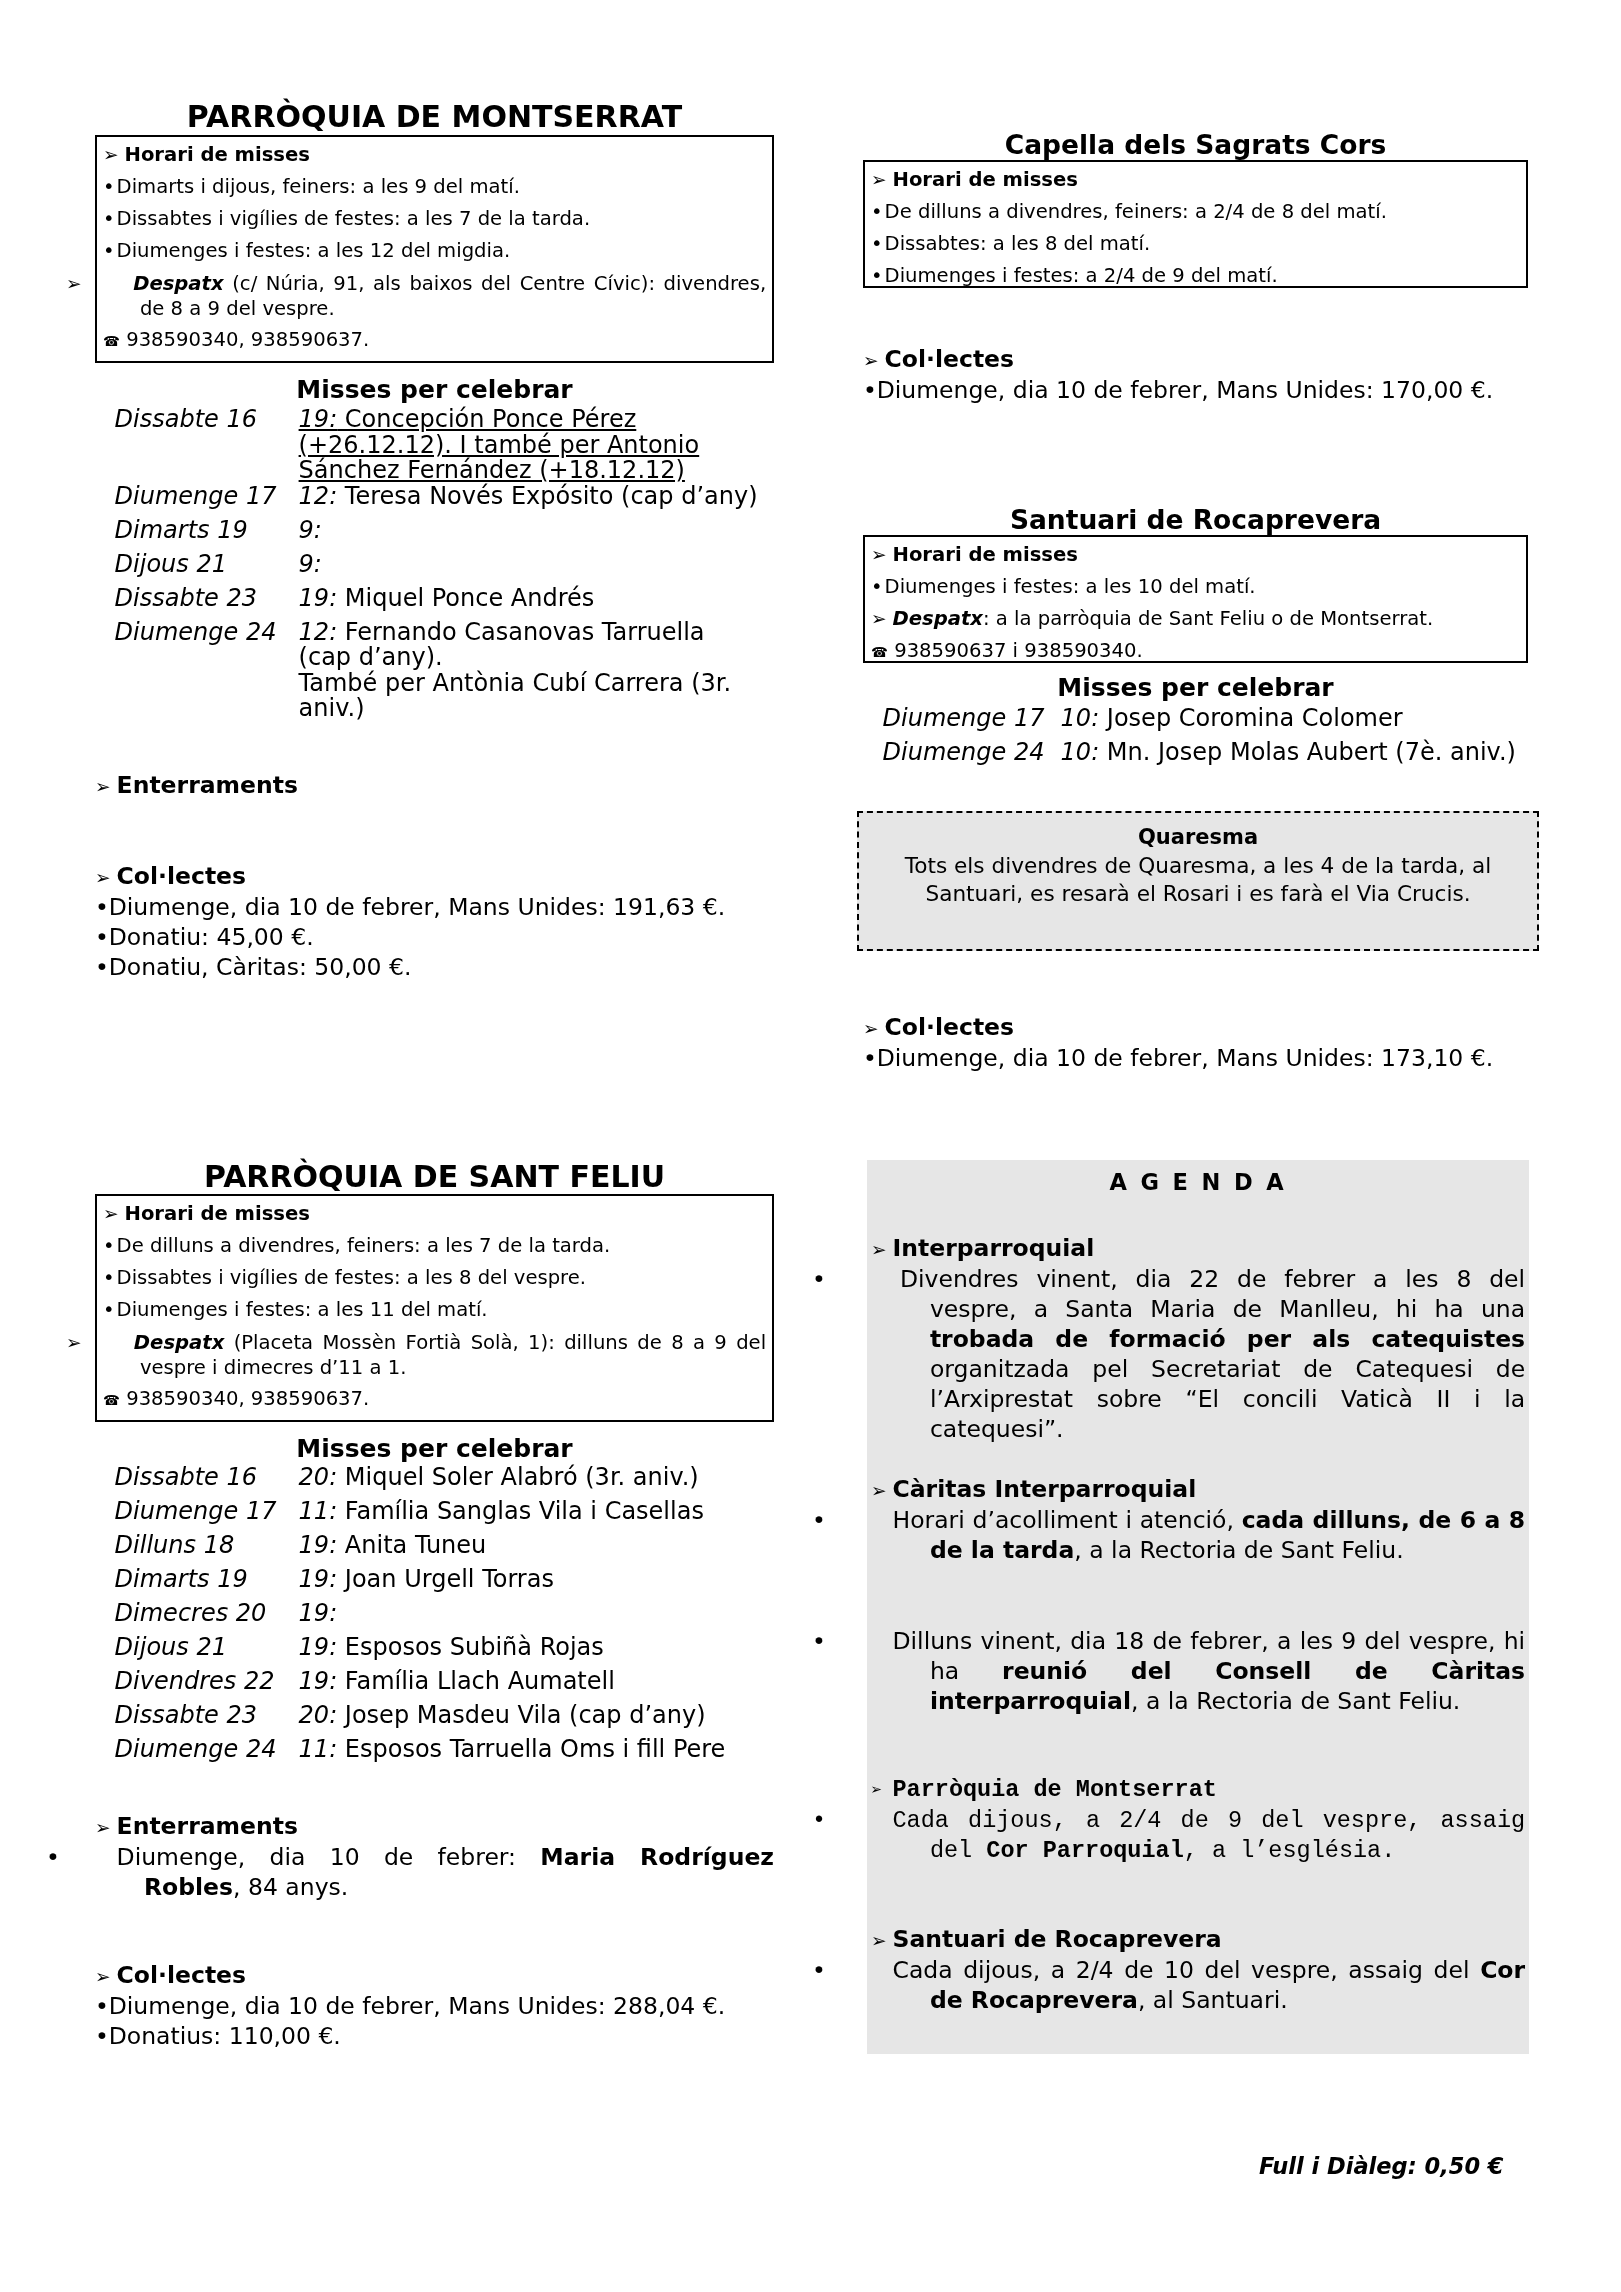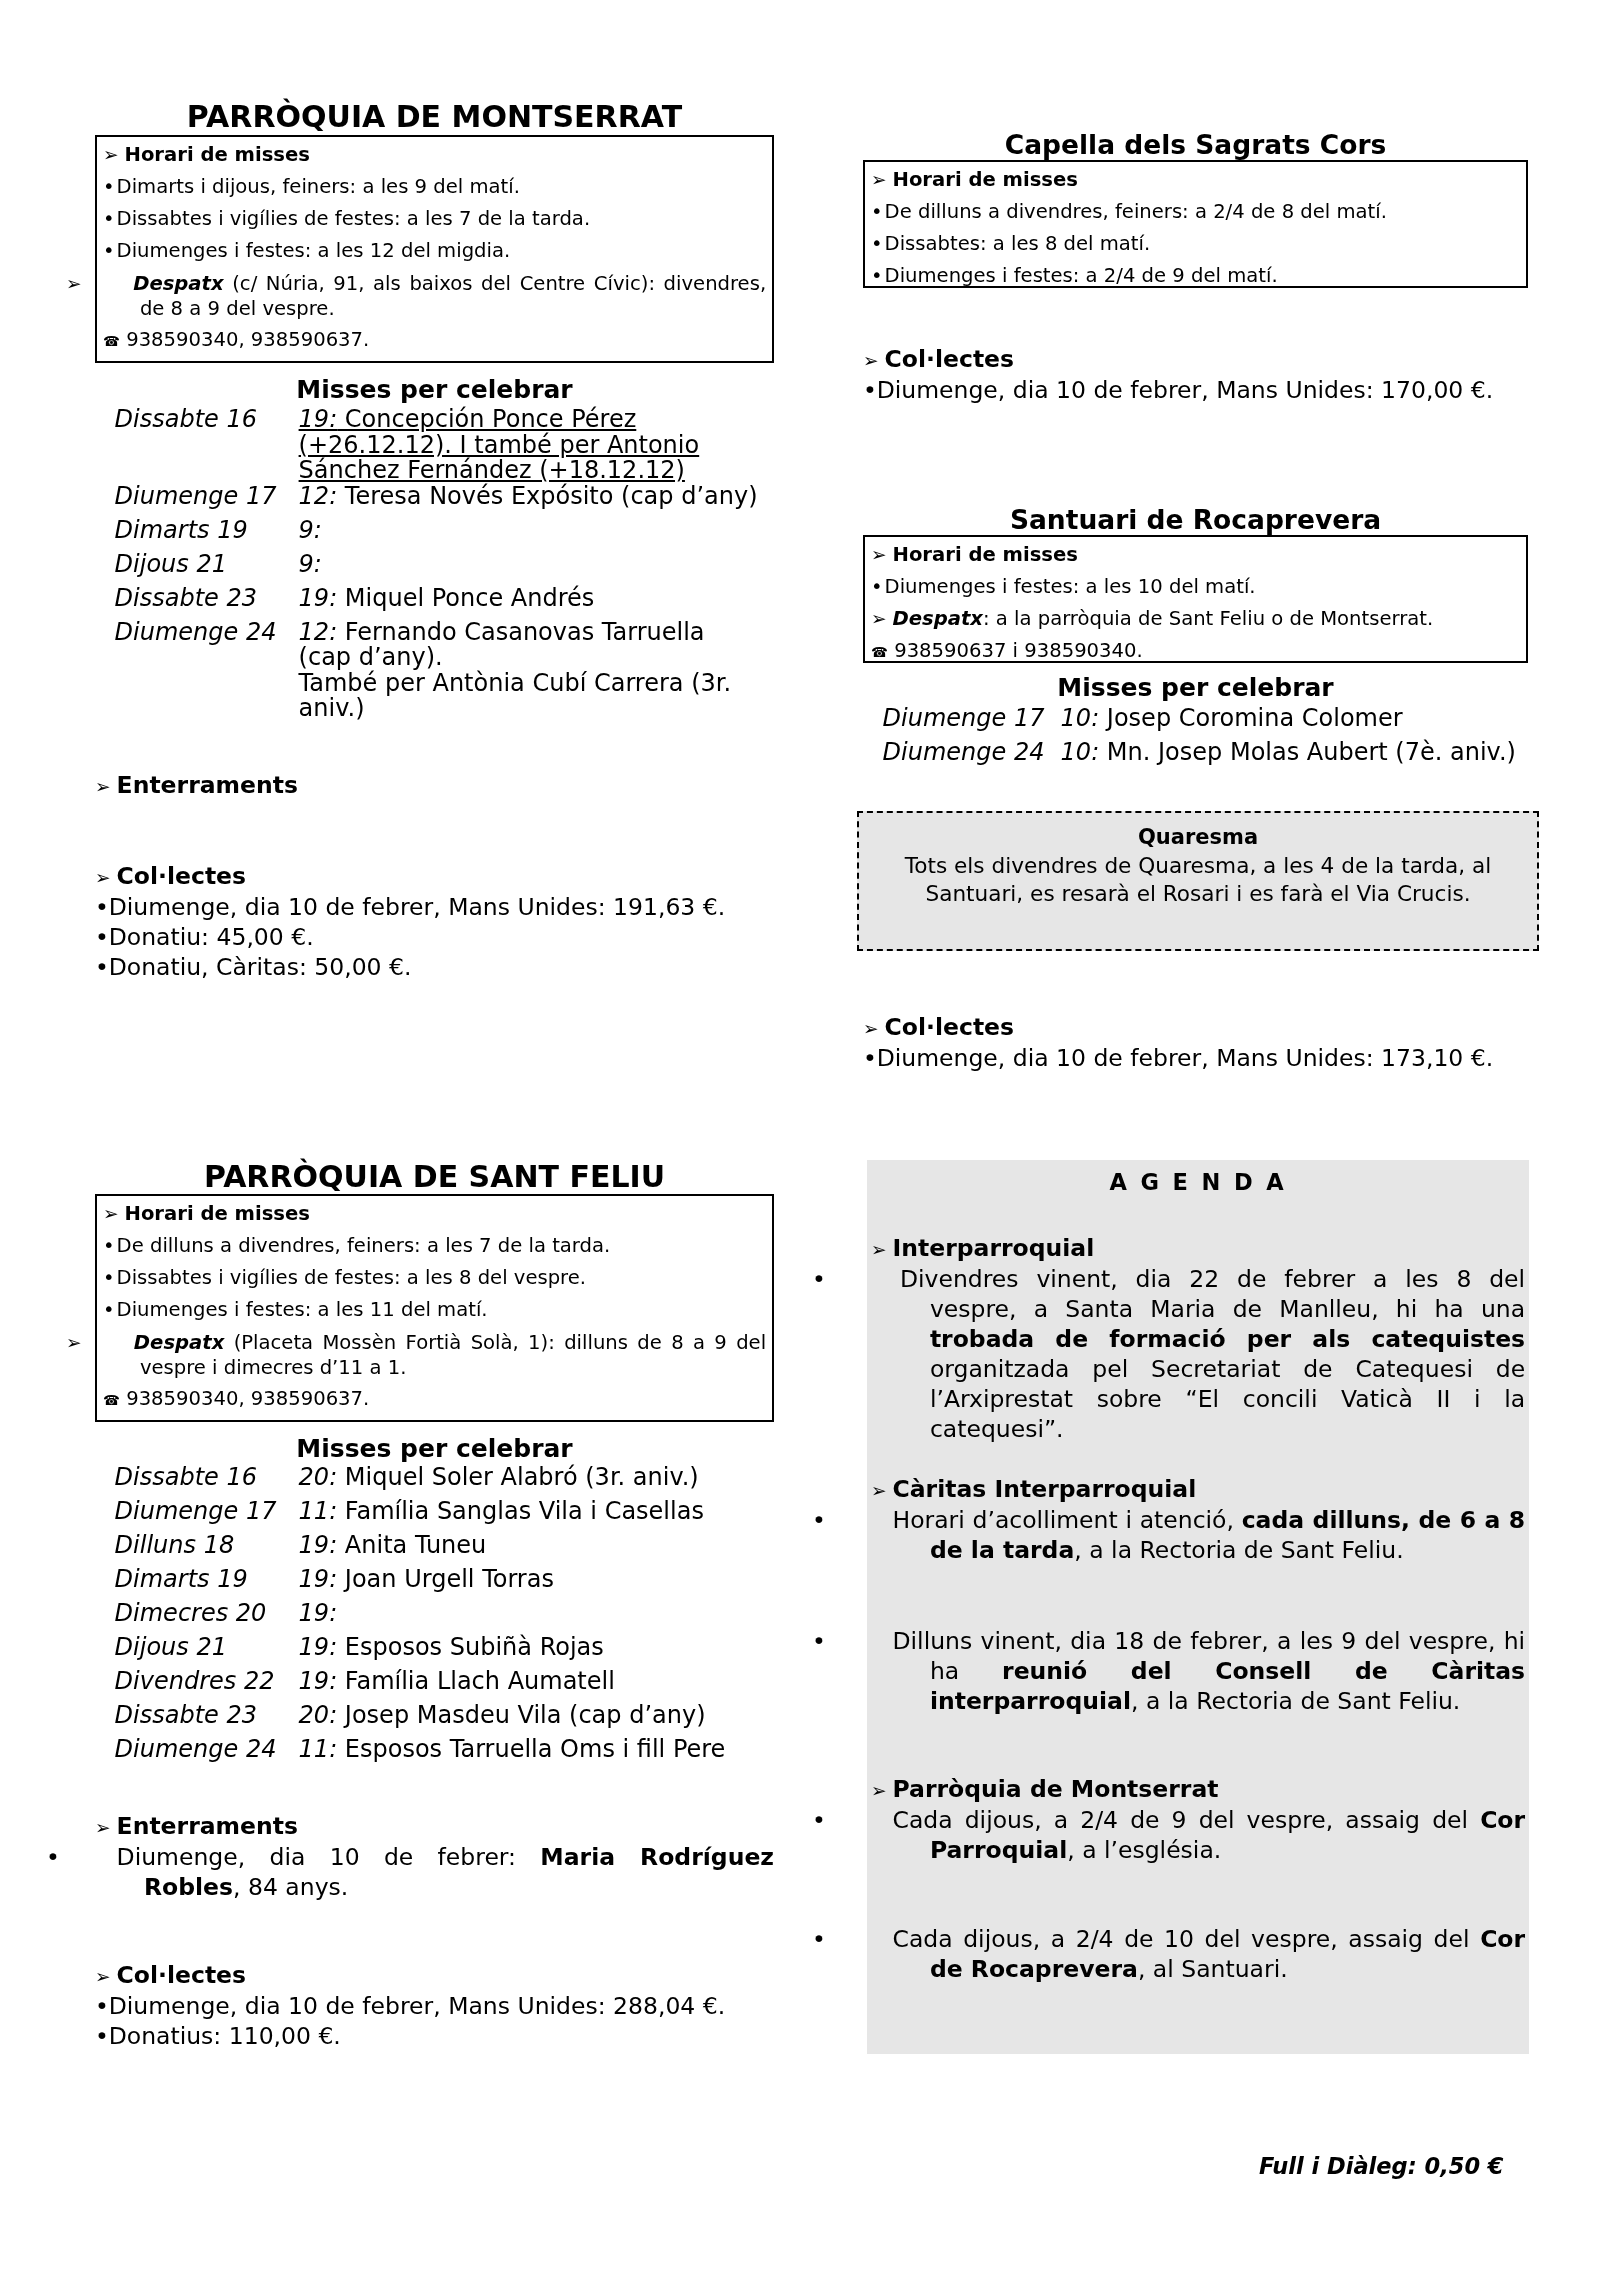--- a/index.html
+++ b/index.html
@@ -203,24 +203,25 @@
     <div class="sec-head"><span class="arrow">➢</span><span>Interparroquial</span></div>
     <div class="body-line hang" style="padding-left:59px; text-indent:-59px;"><span class="bullet" style="width:29px;">•</span><span>Divendres vinent, dia 22 de febrer a les 8 del vespre, a Santa Maria de Manlleu, hi ha una </span><b>trobada de formació per als catequistes</b><span> organitzada pel Secretariat de Catequesi de l’Arxiprestat sobre “El concili Vaticà II i la catequesi”.</span></div>
   </div>
 
   <div style="margin-top:31px;">
     <div class="sec-head"><span class="arrow">➢</span><span>Càritas Interparroquial</span></div>
     <div class="body-line hang" style="padding-left:59px; text-indent:-59px;"><span class="bullet" style="width:21.6px;">•</span><span>Horari d’acolliment i atenció, </span><b>cada dilluns, de 6 a 8 de la tarda</b><span>, a la Rectoria de Sant Feliu.</span></div>
     <div class="body-line hang" style="margin-top:61px; padding-left:59px; text-indent:-59px;"><span class="bullet" style="width:21.6px;">•</span><span>Dilluns vinent, dia 18 de febrer, a les 9 del vespre, hi ha </span><b>reunió del Consell de Càritas interparroquial</b><span>, a la Rectoria de Sant Feliu.</span></div>
   </div>
 
-  <div style="margin-top:59px;">
+  <div style="margin-top:59px;font-family:Liberation Mono, monospace;">
     <div class="sec-head"><span class="arrow">➢</span><span>Parròquia de Montserrat</span></div>
     <div class="body-line hang" style="padding-left:59px; text-indent:-59px;"><span class="bullet" style="width:21.6px;">•</span><span>Cada dijous, a 2/4 de 9 del vespre, assaig del </span><b>Cor Parroquial</b><span>, a l’església.</span></div>
   </div>
 
   <div style="margin-top:59px;">
+    <div class="sec-head"><span class="arrow">➢</span><span>Santuari de Rocaprevera</span></div>
     <div class="body-line hang" style="padding-left:59px; text-indent:-59px;"><span class="bullet" style="width:21.6px;">•</span><span>Cada dijous, a 2/4 de 10 del vespre, assaig del </span><b>Cor de Rocaprevera</b><span>, al Santuari.</span></div>
   </div>
 </div>
 
 <div class="footer">Full i Diàleg: 0,50 €</div>
 
 
 </body></html>

